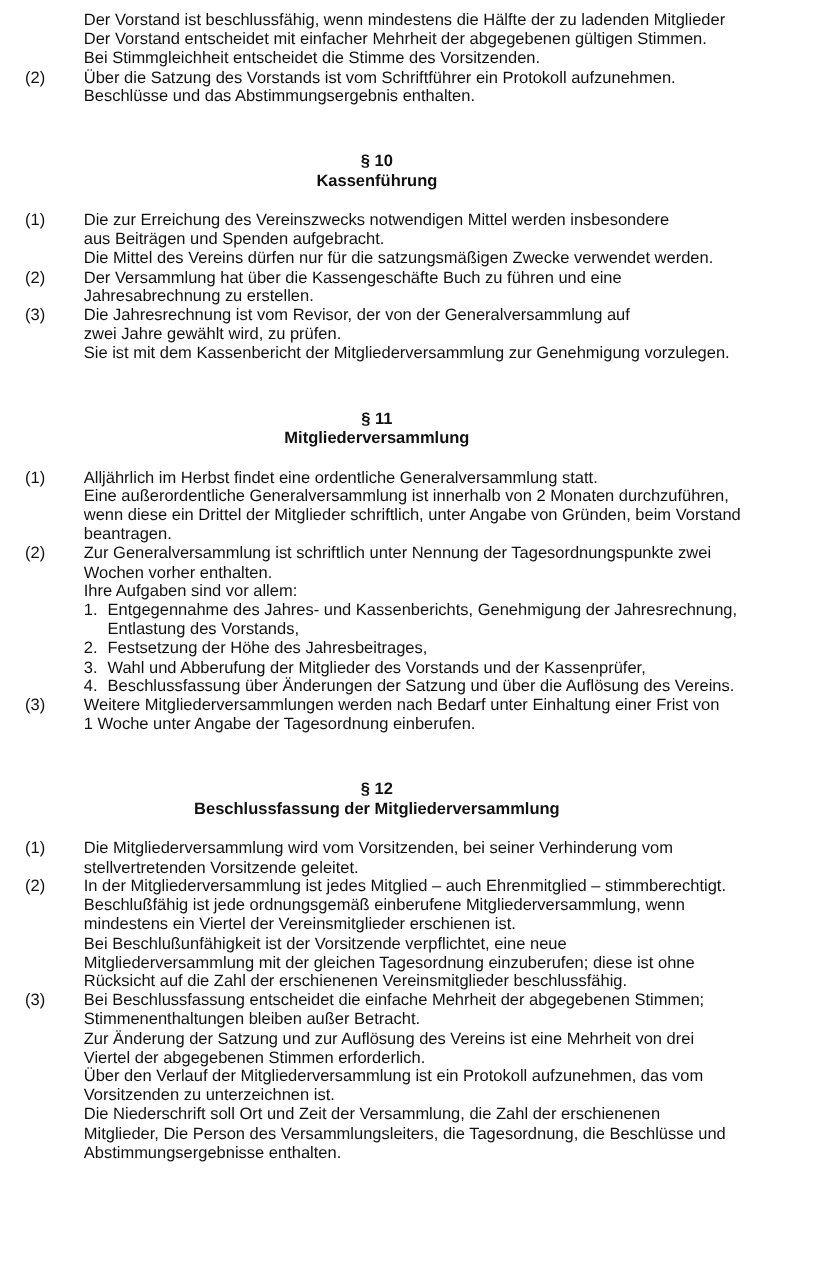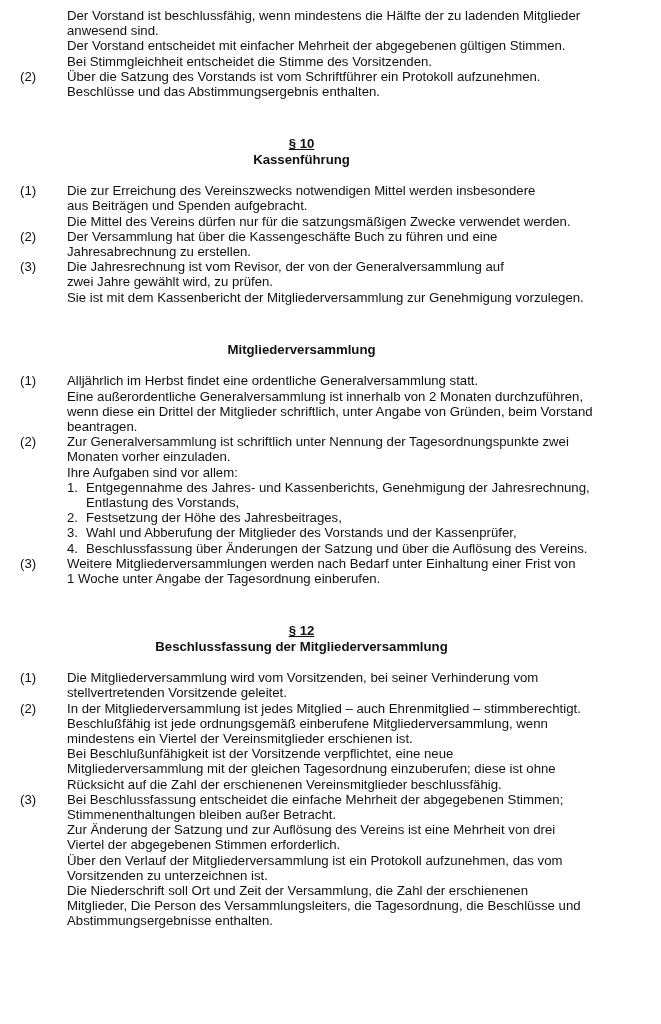--- a/index.html
+++ b/index.html
@@ -7,36 +7,35 @@
     width: 661px; height: 1024px; overflow: hidden;
     font-family: "Liberation Sans", sans-serif;
     font-size: 13.2px; line-height: 15.2px; color: #111111;
     position: relative;
   }
   .page { position: absolute; left: 0; top: 8px; width: 573px; }
   .para { position: relative; padding-left: 67px; padding-right: 6px; }
   .num { position: absolute; left: 20px; top: 0; }
   .line { display: block; white-space: nowrap; }
   .heading { text-align: center; font-weight: bold; line-height: 15.5px; }
-  .heading .sec { display: block; padding-left: 30px; text-decoration: underline; }
+  .heading .sec { display: block; padding-left: 30px; }
   .heading .title { display: block; padding-left: 30px; }
   .gap-m { height: 16px; }
   .gap-l { height: 37px; }
   .list { padding-left: 0; margin: 0; }
   .li { position: relative; padding-left: 19px; }
   .li .ln { position: absolute; left: 0; top: 0; }
 </style>
 </head>
 <body>
 
 <div class="page">
 
   <div class="para">
     <span class="line">Der Vorstand ist beschlussfähig, wenn mindestens die Hälfte der zu ladenden Mitglieder</span>
-    <span class="line">anwesend sind.</span>
     <span class="line">Der Vorstand entscheidet mit einfacher Mehrheit der abgegebenen gültigen Stimmen.</span>
     <span class="line">Bei Stimmgleichheit entscheidet die Stimme des Vorsitzenden.</span>
   </div>
   <div class="para">
     <span class="num">(2)</span>
     <span class="line">Über die Satzung des Vorstands ist vom Schriftführer ein Protokoll aufzunehmen.</span>
     <span class="line">Beschlüsse und das Abstimmungsergebnis enthalten.</span>
   </div>
 
   <div class="gap-l"></div>
@@ -60,34 +59,35 @@
   <div class="para">
     <span class="num">(3)</span>
     <span class="line">Die Jahresrechnung ist vom Revisor, der von der Generalversammlung auf</span>
     <span class="line">zwei Jahre gewählt wird, zu prüfen.</span>
     <span class="line">Sie ist mit dem Kassenbericht der Mitgliederversammlung zur Genehmigung vorzulegen.</span>
   </div>
 
   <div class="gap-l"></div>
 
   <div class="heading">
+    <span class="sec">§ 11</span>
     <span class="title">Mitgliederversammlung</span>
   </div>
   <div class="gap-m"></div>
   <div class="para">
     <span class="num">(1)</span>
     <span class="line">Alljährlich im Herbst findet eine ordentliche Generalversammlung statt.</span>
     <span class="line">Eine außerordentliche Generalversammlung ist innerhalb von 2 Monaten durchzuführen,</span>
     <span class="line">wenn diese ein Drittel der Mitglieder schriftlich, unter Angabe von Gründen, beim Vorstand</span>
     <span class="line">beantragen.</span>
   </div>
   <div class="para">
     <span class="num">(2)</span>
     <span class="line">Zur Generalversammlung ist schriftlich unter Nennung der Tagesordnungspunkte zwei</span>
-    <span class="line">Monaten vorher einzuladen.</span>
+    <span class="line">Wochen vorher enthalten.</span>
     <span class="line">Ihre Aufgaben sind vor allem:</span>
     <div class="list">
       <div class="li">
         <span class="ln">1.</span>
         <span class="line">Entgegennahme des Jahres- und Kassenberichts, Genehmigung der Jahresrechnung,</span>
         <span class="line">Entlastung des Vorstands,</span>
       </div>
       <div class="li">
         <span class="ln">2.</span>
         <span class="line">Festsetzung der Höhe des Jahresbeitrages,</span>

